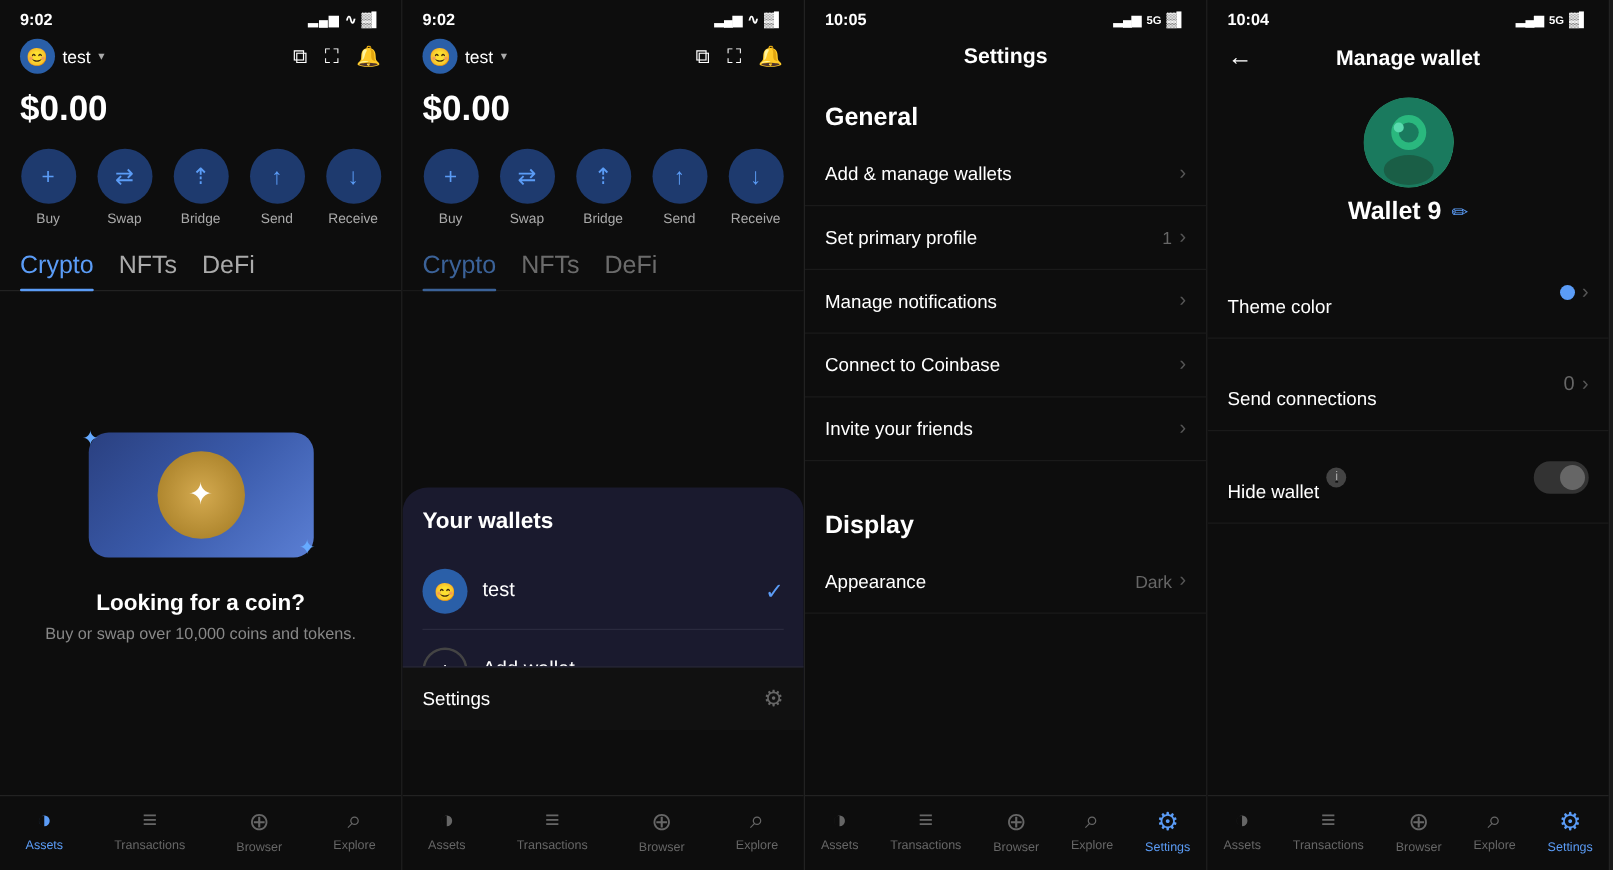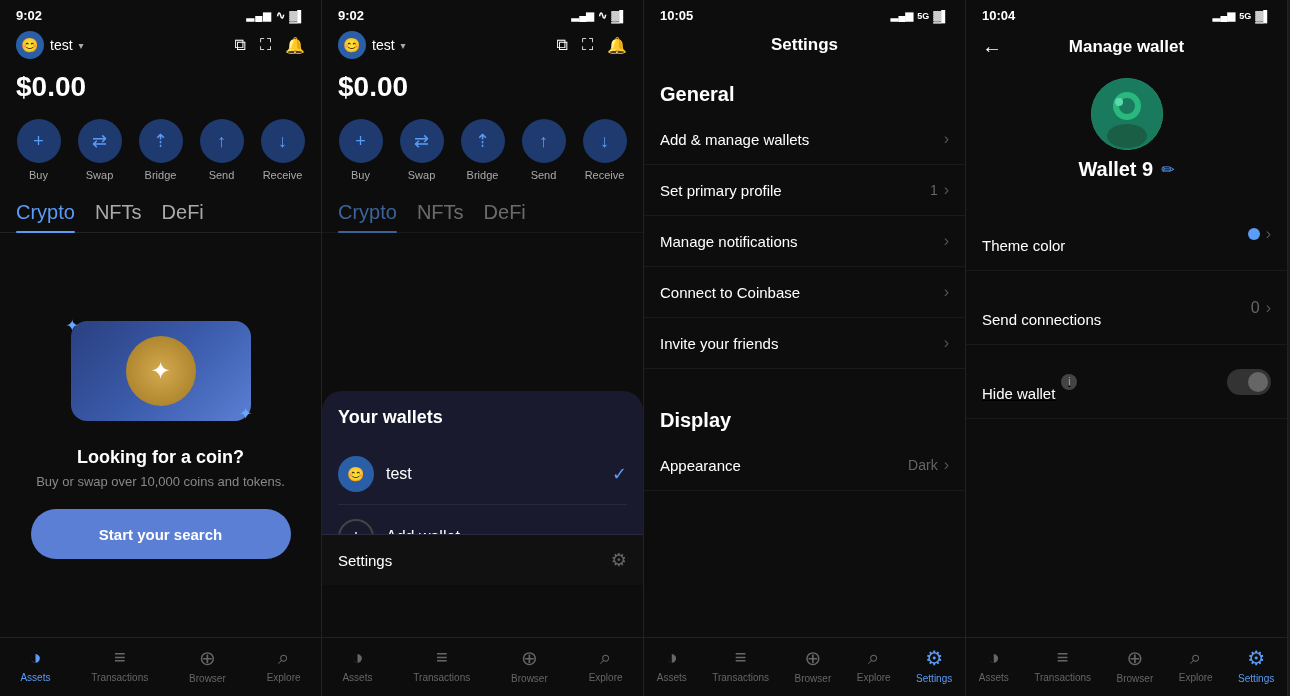--- a/index.html
+++ b/index.html
@@ -394,23 +394,20 @@
 
     <div class="coin-illustration">
       <div class="coin-bg">
         <div class="coin-circle">✦</div>
       </div>
       <span class="coin-stars" style="top:5px; left:5px;">✦</span>
       <span class="coin-stars" style="bottom:8px; right:8px;">✦</span>
     </div>
     <div class="looking-title">Looking for a coin?</div>
     <div class="looking-subtitle">Buy or swap over 10,000 coins and tokens.</div>
-    <div class="search-btn">
-      <span>Start your search</span>
-    </div>
   </div>
 
   <div class="bottom-nav">
     <div class="nav-item active">
       <span class="nav-icon">◑</span>
       <span>Assets</span>
     </div>
     <div class="nav-item">
       <span class="nav-icon">≡</span>
       <span>Transactions</span>

